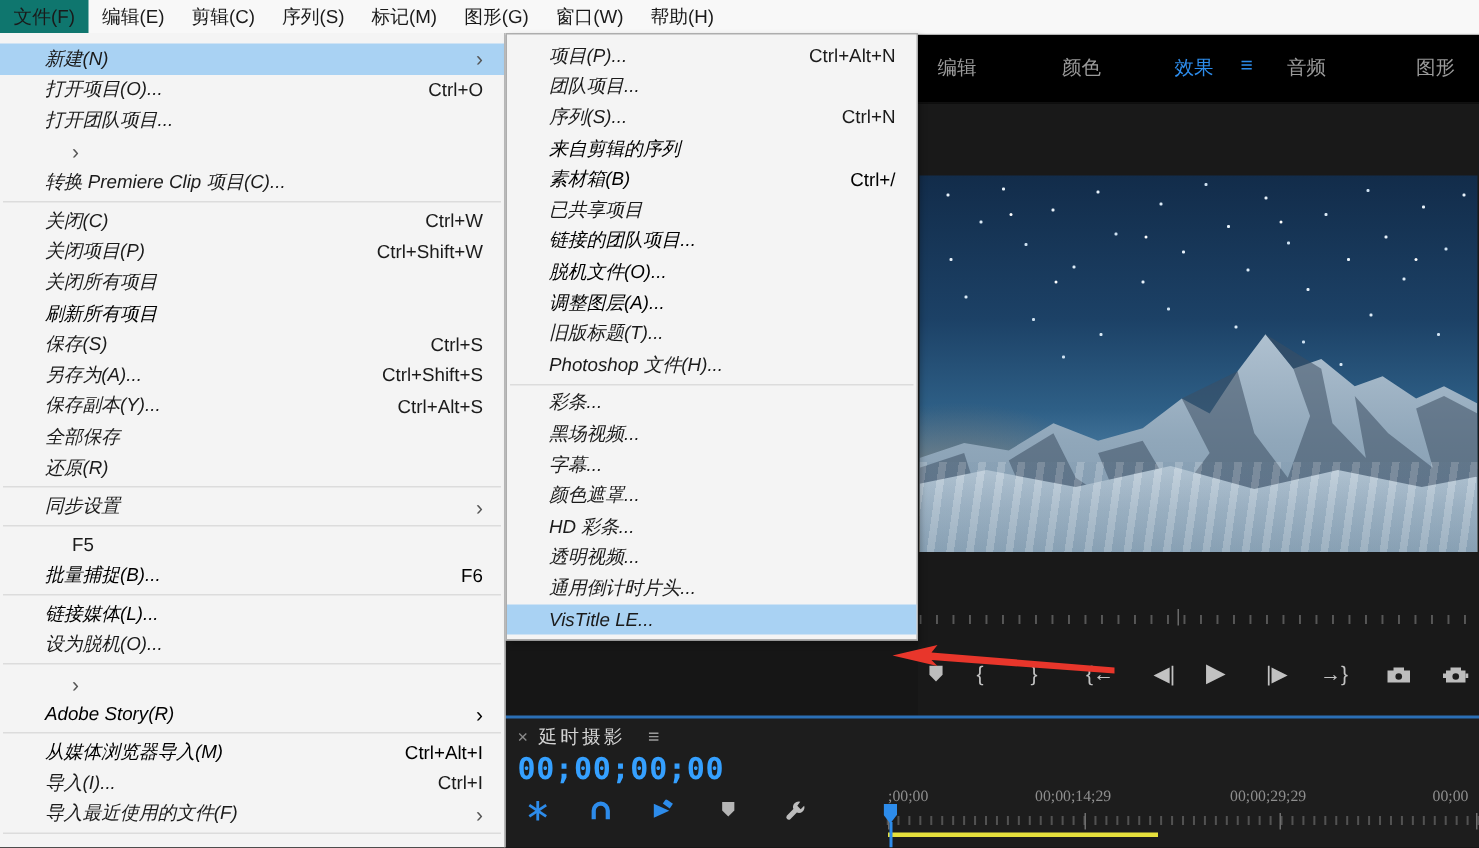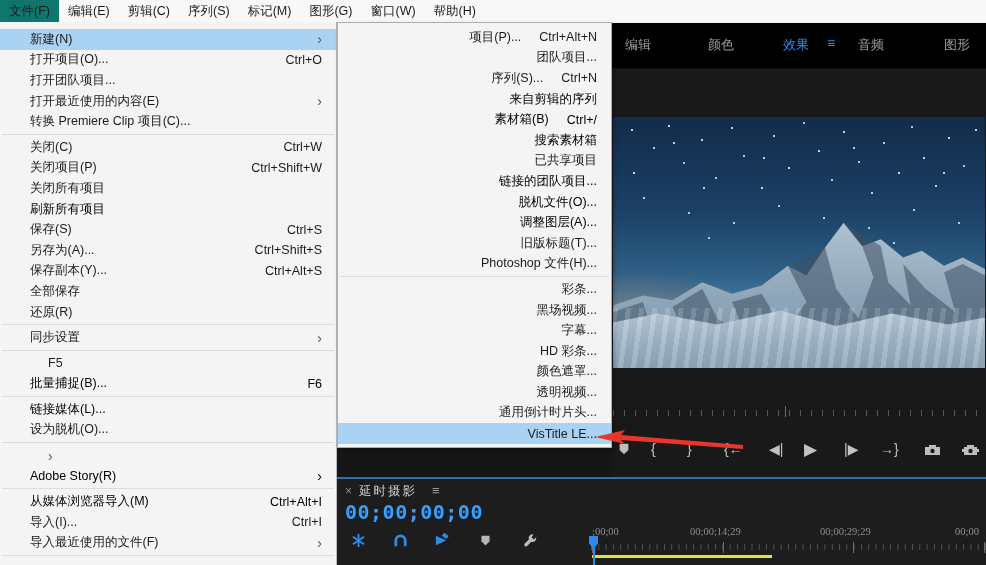--- a/index.html
+++ b/index.html
@@ -11,22 +11,22 @@
   .mb{display:flex;align-items:center;padding:0 9px;font-size:12.5px;color:#1a1a1a;white-space:nowrap;}
   .mb.active{background:#0f766e;}
   
   .file-menu{position:absolute;left:0;top:22px;width:337px;height:543px;background:#f4f4f4;
              border-right:1px solid #b9b9b9;padding-top:7px;box-sizing:border-box;z-index:20;}
   .submenu{position:absolute;left:337px;top:22px;width:275px;background:#f4f4f4;
            border:1px solid #adadad;padding:4px 0 3px 0;box-sizing:border-box;z-index:20;
            box-shadow:2px 2px 4px rgba(0,0,0,.25);}
   .mi{display:flex;align-items:center;height:20.6px;padding:0 14px 0 30px;font-size:12.5px;
       color:#1b1b1b;white-space:nowrap;box-sizing:border-box;}
-  .submenu .mi{padding-left:40px;text-align:right;}
-  .mi .lbl{flex:1;}
+  .submenu .mi{padding-left:28px;}
+  .mi .lbl{flex:1;font-style:italic;}
   .mi .sc{margin-left:18px;}
   .mi .arr{margin-left:18px;color:#555;font-size:14px;line-height:1;}
   .mi.dis,.mi.dis .sc,.mi.dis .arr{color:#000000;}
   .mi.hl{background:#a9d2f3;}
   .sep{height:1px;background:#dcdcdc;margin:2px 2px;}
   
   .right-panel{position:absolute;left:612px;top:22px;width:374px;height:456px;background:#191919;z-index:5;}
   .ws-bar{position:absolute;left:0;top:0;width:438px;height:46px;background:#000000;border-bottom:1px solid #101010;}
   .ws{position:absolute;top:14px;font-size:13px;color:#9b9b9b;white-space:nowrap;}
   .ws.active{color:#2d8ceb;}
@@ -214,21 +214,20 @@
       <span class="arr">›</span>
     </div>
     <div class="mi">
       <span class="lbl">打开项目(O)...</span>
       <span class="sc">Ctrl+O</span>
     </div>
     <div class="mi">
       <span class="lbl">打开团队项目...</span>
     </div>
     <div class="mi">
-      <span class="lbl">打开最近使用的内容(E)</span>
       <span class="arr">›</span>
     </div>
     <div class="mi">
       <span class="lbl">转换 Premiere Clip 项目(C)...</span>
     </div>
     <div class="sep"></div>
     <div class="mi">
       <span class="lbl">关闭(C)</span>
       <span class="sc">Ctrl+W</span>
     </div>
@@ -315,23 +314,20 @@
       <span class="lbl">序列(S)...</span>
       <span class="sc">Ctrl+N</span>
     </div>
     <div class="mi dis">
       <span class="lbl">来自剪辑的序列</span>
     </div>
     <div class="mi dis">
       <span class="lbl">素材箱(B)</span>
       <span class="sc">Ctrl+/</span>
     </div>
-    <div class="mi dis">
-      <span class="lbl">搜索素材箱</span>
-    </div>
     <div class="mi">
       <span class="lbl">已共享项目</span>
     </div>
     <div class="mi dis">
       <span class="lbl">链接的团队项目...</span>
     </div>
     <div class="mi dis">
       <span class="lbl">脱机文件(O)...</span>
     </div>
     <div class="mi dis">
@@ -347,24 +343,24 @@
     <div class="mi">
       <span class="lbl">彩条...</span>
     </div>
     <div class="mi">
       <span class="lbl">黑场视频...</span>
     </div>
     <div class="mi">
       <span class="lbl">字幕...</span>
     </div>
     <div class="mi">
+      <span class="lbl">颜色遮罩...</span>
+    </div>
+    <div class="mi">
       <span class="lbl">HD 彩条...</span>
-    </div>
-    <div class="mi">
-      <span class="lbl">颜色遮罩...</span>
     </div>
     <div class="mi">
       <span class="lbl">透明视频...</span>
     </div>
     <div class="mi">
       <span class="lbl">通用倒计时片头...</span>
     </div>
     <div class="mi hl">
       <span class="lbl">VisTitle LE...</span>
     </div>

